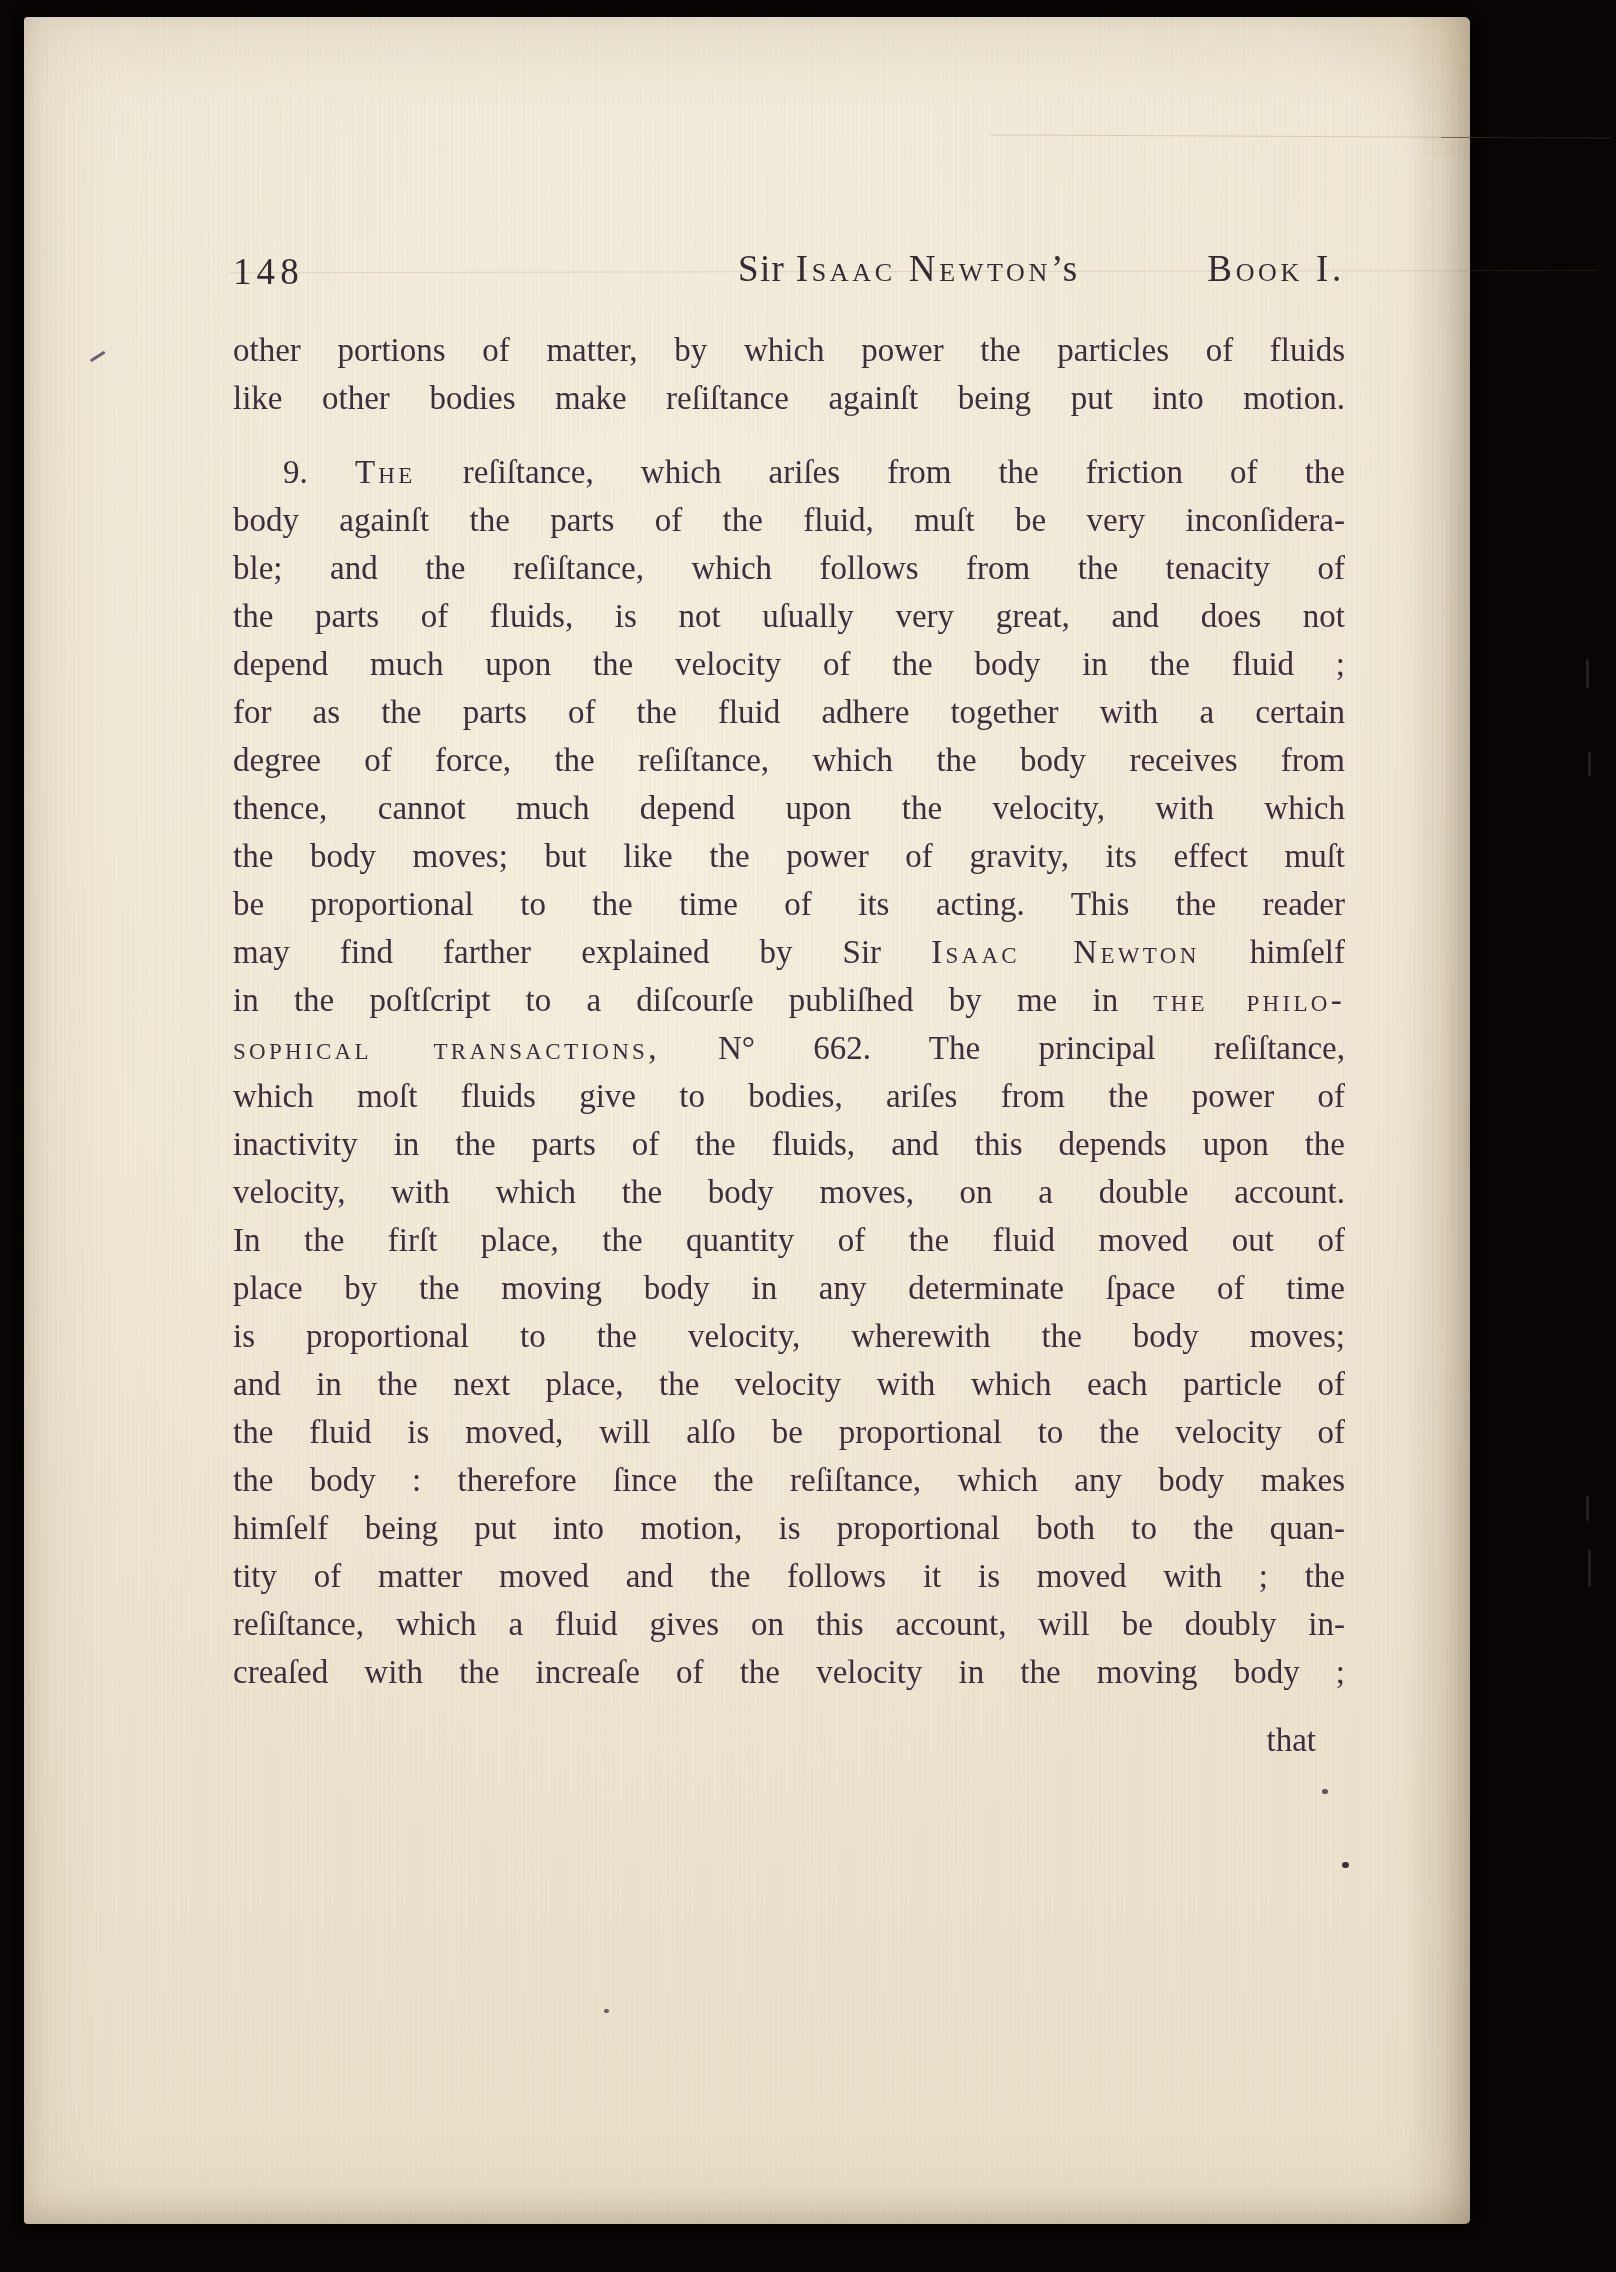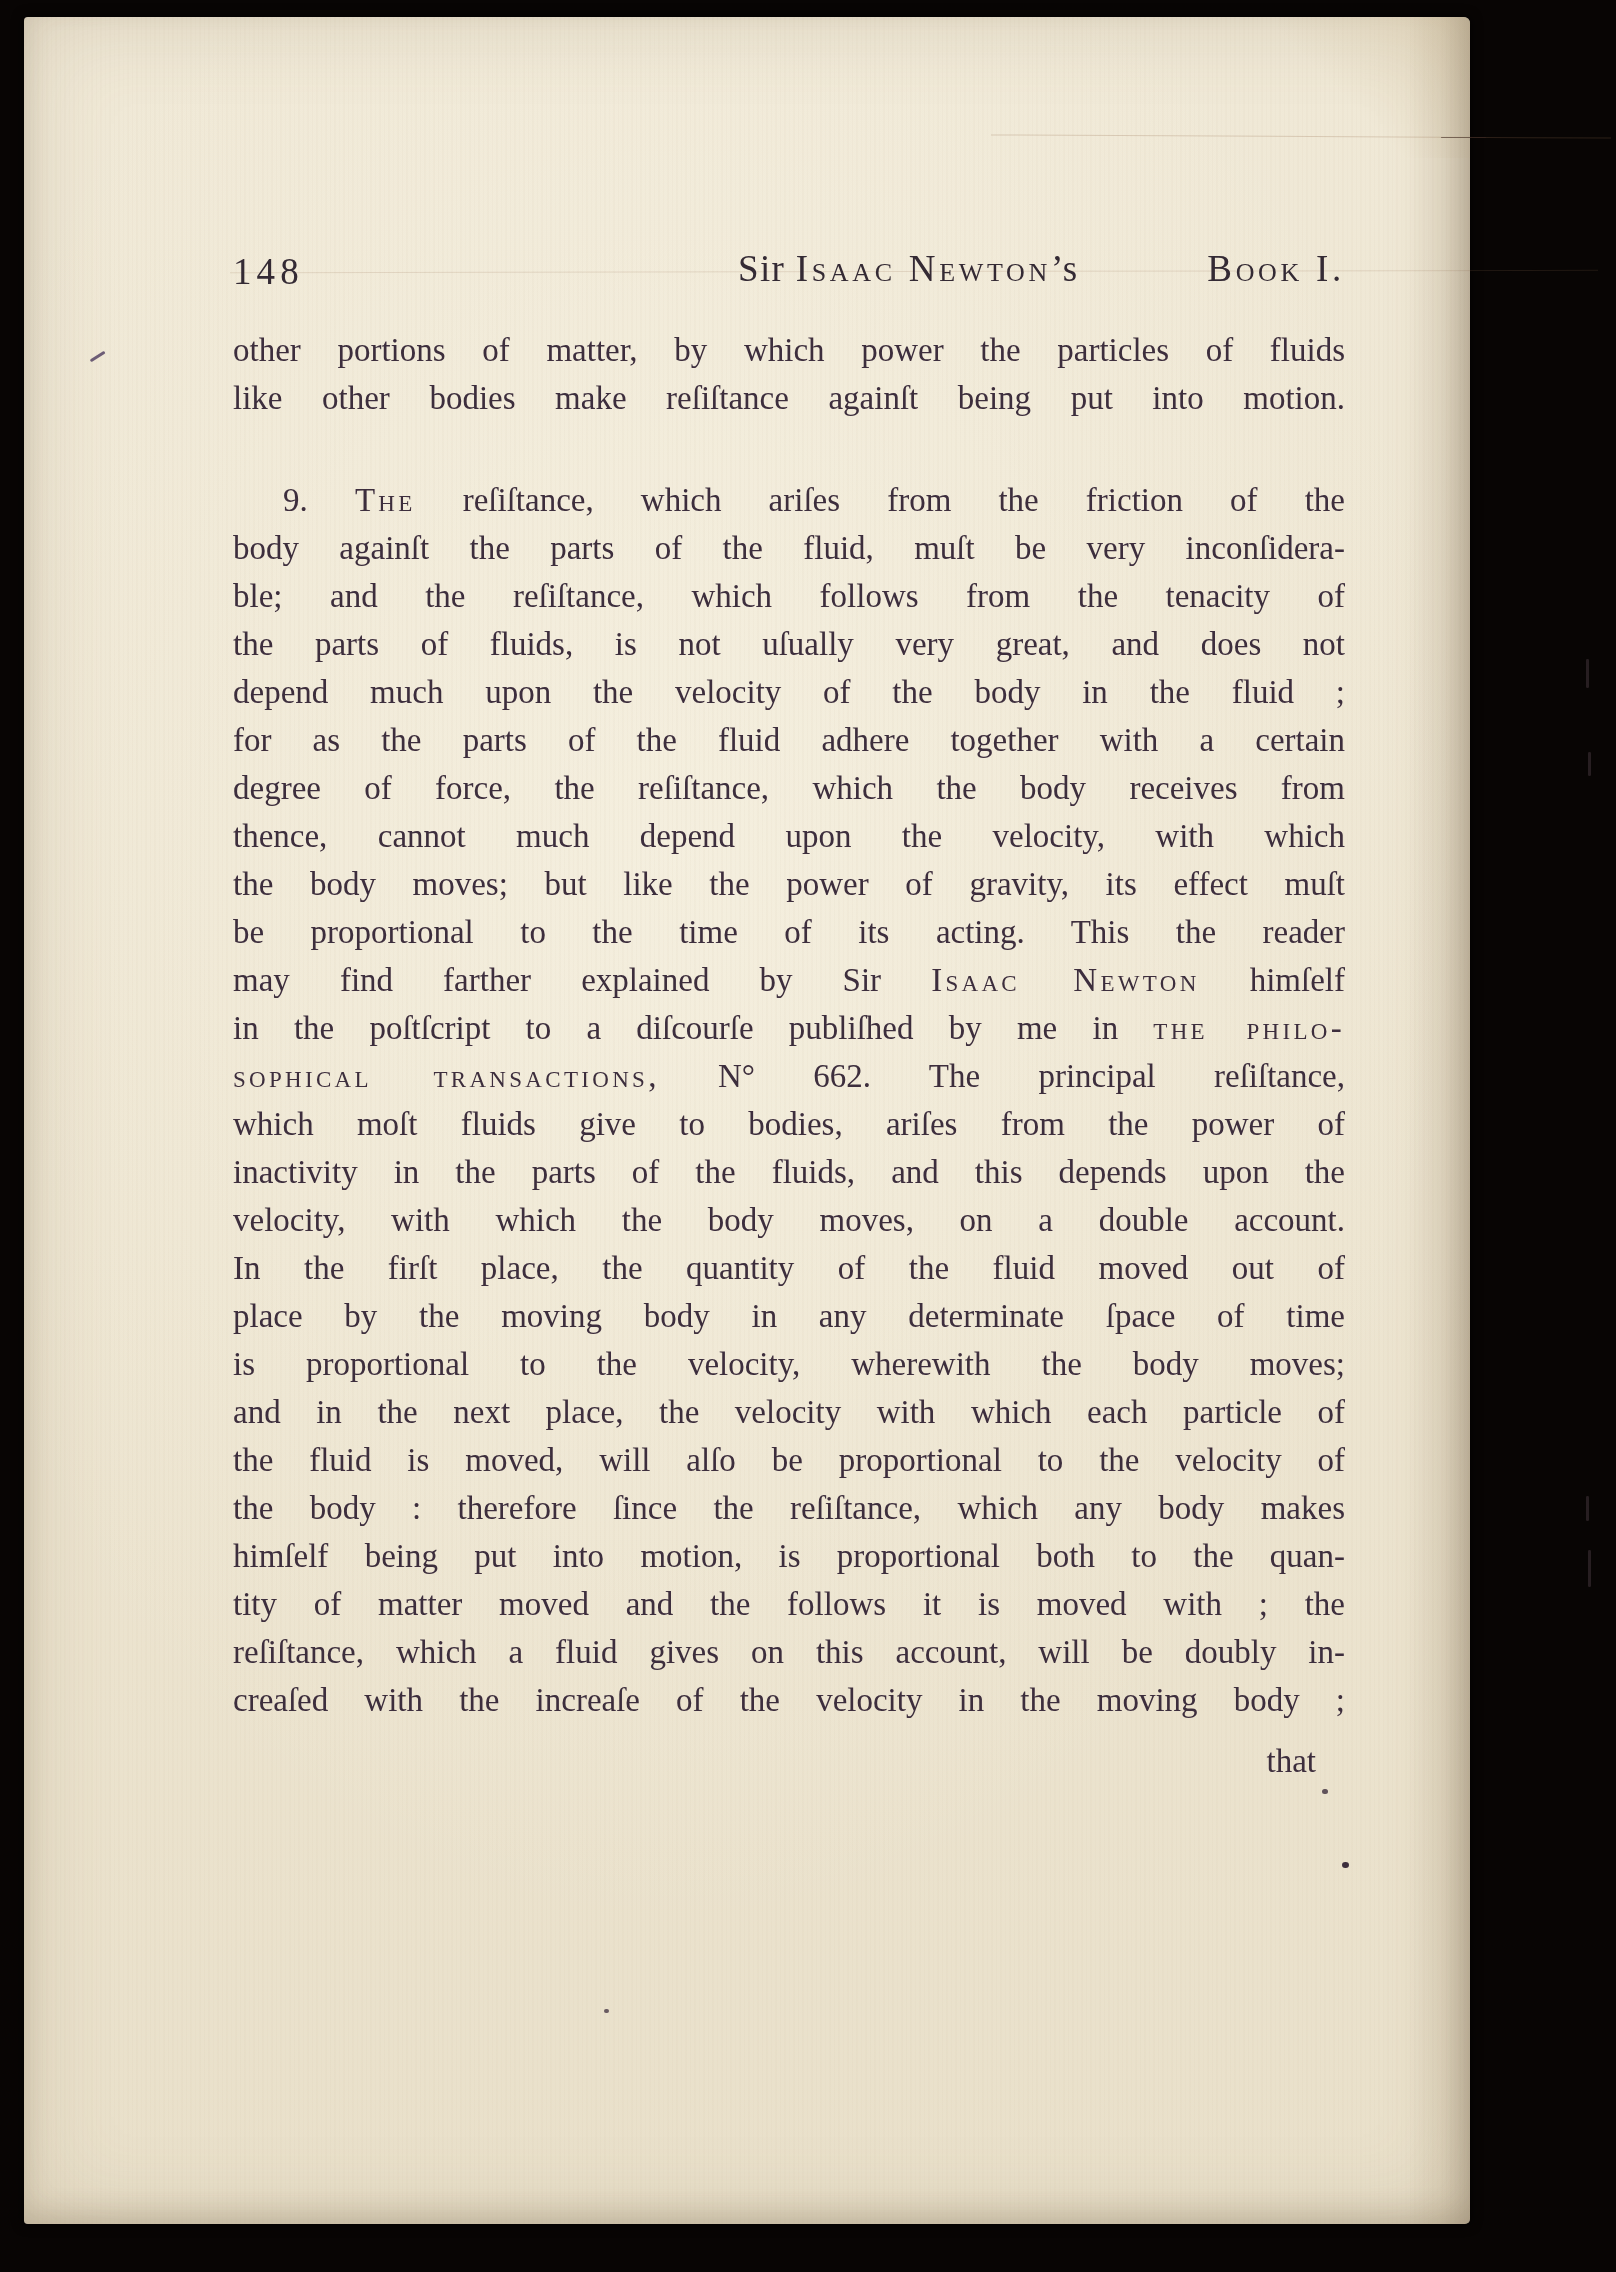--- a/index.html
+++ b/index.html
@@ -68,30 +68,30 @@
     position:absolute;left:505px;top:0;
     font-size:37px;white-space:nowrap;letter-spacing:1.3px;
   }
   .head-book{
     position:absolute;right:0;top:0;
     font-size:37px;white-space:nowrap;letter-spacing:1.3px;
   }
   .sc{font-variant:small-caps;letter-spacing:0.10em;}
   .paragraph{margin:0;}
   .paragraph.p1{margin-top:28px;}
-  .paragraph.p2{margin-top:54px;}
+  .paragraph.p2{margin-top:26px;}
   .line{
     font-size:33px;line-height:48px;height:48px;
     text-align:justify;text-align-last:justify;
     white-space:normal;
     word-spacing:0.6px;
   }
   .line.indent{padding-left:50px;}
   .catchword-line{
-    margin-top:13px;padding-right:29px;
+    margin-top:20px;padding-right:29px;
     font-size:33px;line-height:48px;
     text-align:right;text-align-last:right;
     color:#3d2e3d;
   }
 </style>
 </head>
 <body>
 
 <div class="paper">
 

